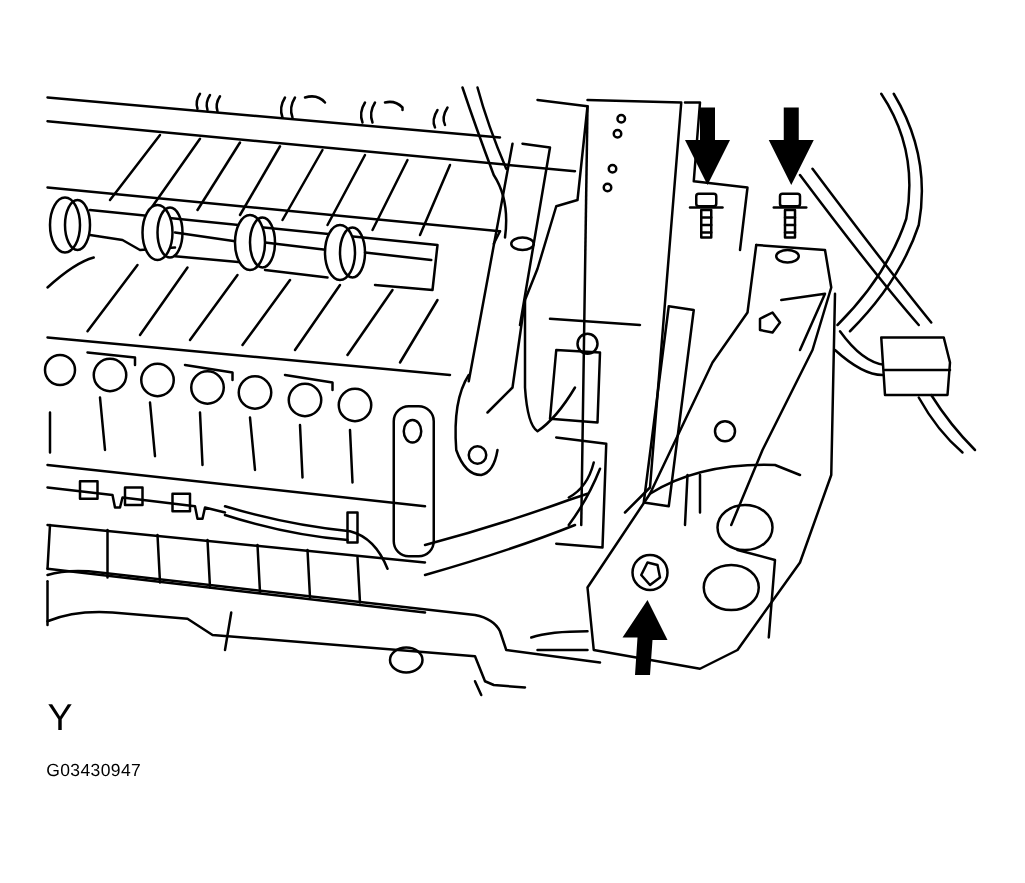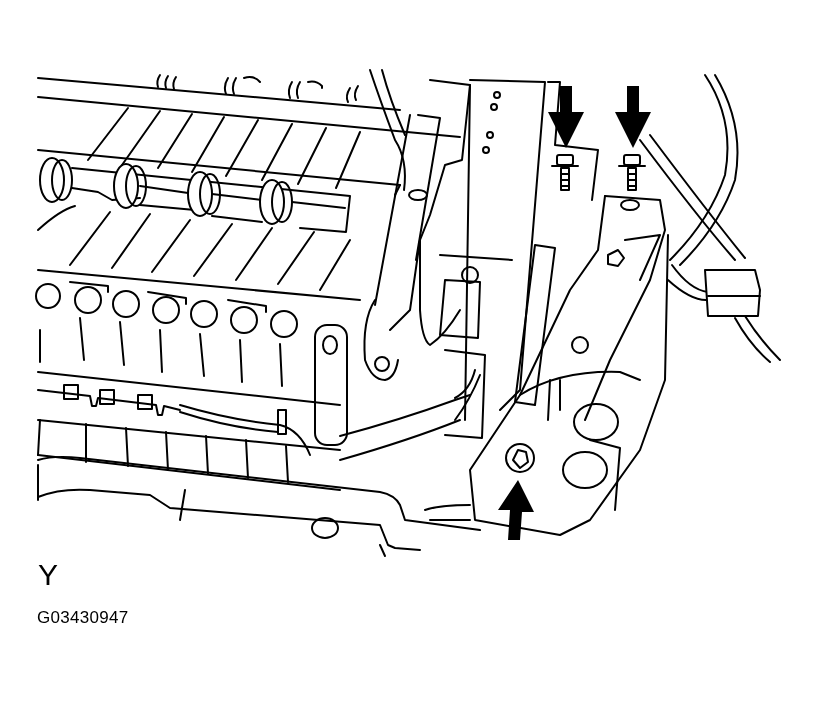--- a/index.html
+++ b/index.html
@@ -1,19 +1,19 @@
 <!DOCTYPE html>
 <html><head>
 <meta charset="utf-8">
 <style>
   html, body { margin: 0; padding: 0; background: #ffffff; }
   body { width: 820px; height: 706px; position: relative; overflow: hidden; font-family: "Liberation Sans", sans-serif; }
   #figure { position: absolute; left: 0; top: 0; width: 820px; height: 706px; }
   .view-label { position: absolute; left: 38px; top: 558px; font-size: 30px; color: #000; font-family: "Liberation Sans", sans-serif; }
-  .fig-id { position: absolute; left: 37px; top: 608px; font-size: 17px; color: #000; font-family: "Liberation Sans", sans-serif; letter-spacing: 0.3px; }
+  .fig-id { position: absolute; left: 37px; top: 608px; font-size: 14px; color: #000; font-family: "Liberation Sans", sans-serif; letter-spacing: 0.3px; }
   svg .ln { fill: none; stroke: #000; stroke-width: 2; stroke-linejoin: round; stroke-linecap: round; }
   svg .lnw { fill: #fff; stroke: #000; stroke-width: 2; stroke-linejoin: round; }
   svg .arrow { fill: #000; stroke: none; }
 </style>
 </head>
 <body>
 
 <svg id="figure" viewBox="0 0 820 706" xmlns="http://www.w3.org/2000/svg">
 
   <g>

